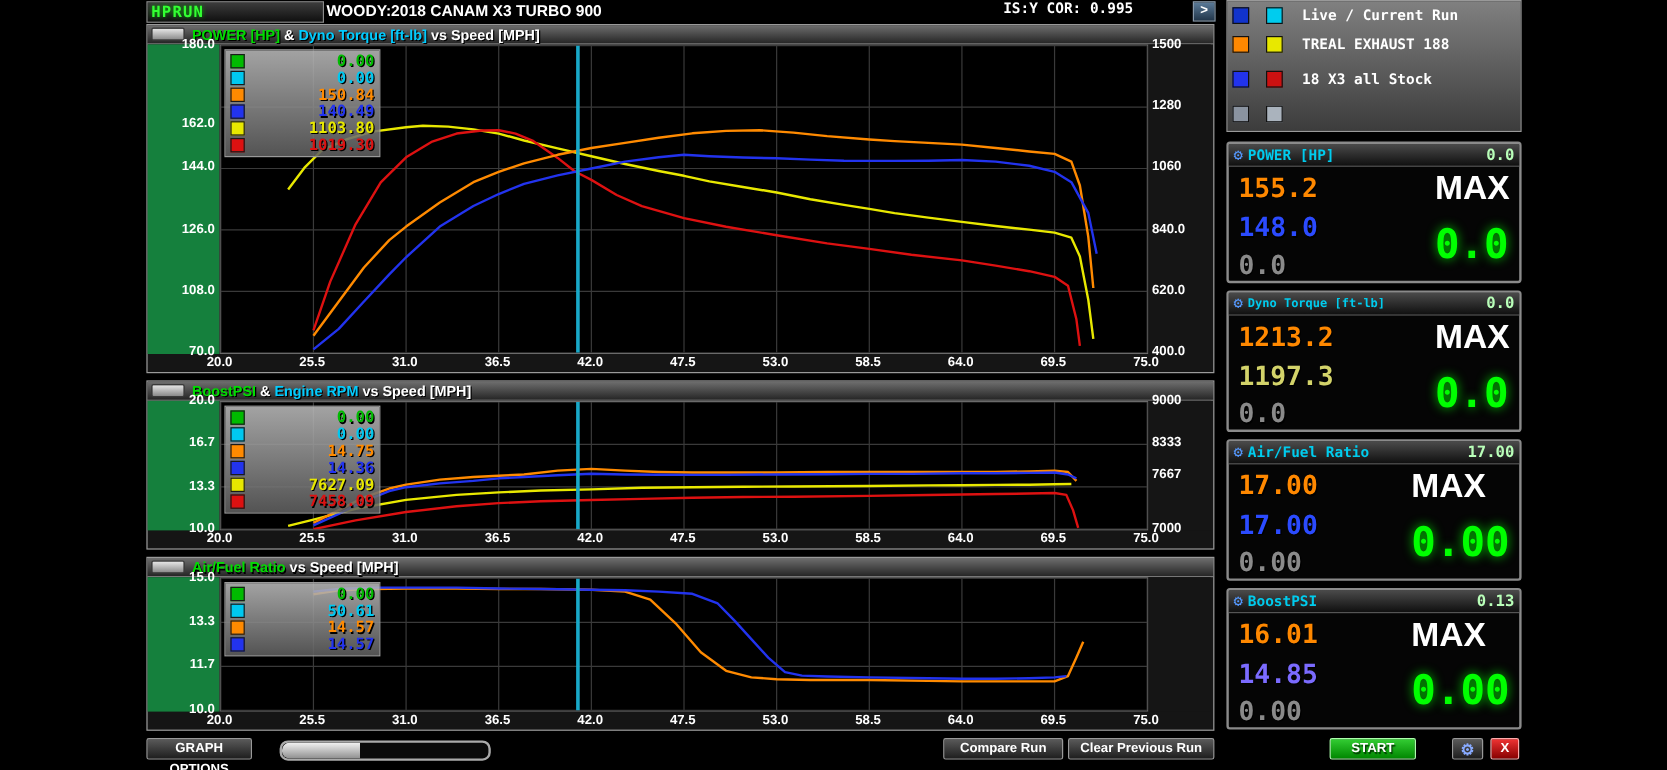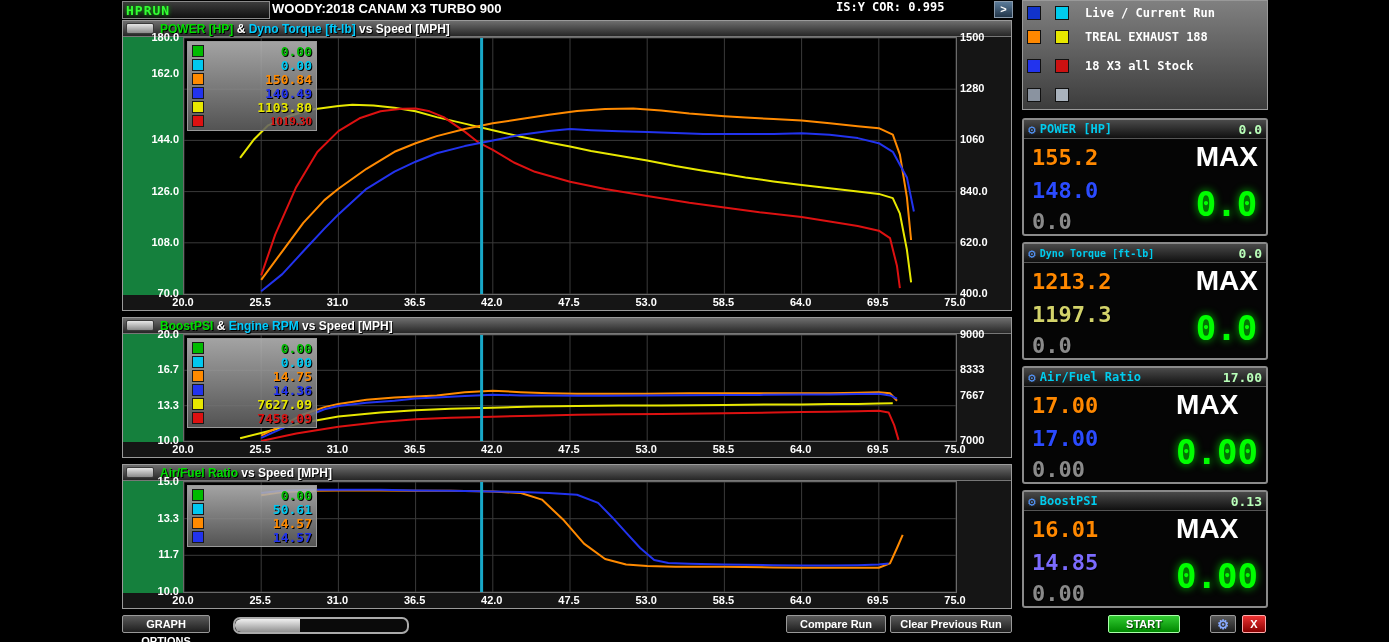--- a/index.html
+++ b/index.html
@@ -89,21 +89,21 @@
   <div class="charts">
 
     <div class="chart-panel">
       <div class="chart-titlebar">
         <span class="mini-btn"></span>
         <span class="chart-title"><span style="color: rgb(0, 221, 0);">POWER [HP]</span><span style="color: rgb(255, 255, 255);"> &amp; </span><span style="color: rgb(0, 204, 255);">Dyno Torque [ft-lb]</span><span style="color: rgb(255, 255, 255);"> vs Speed [MPH]</span></span>
       </div>
       <div class="chart-body">
         <div class="gutter-left">
             <div class="ytick l" style="top: -6px;">180.0</div>
-            <div class="ytick l" style="top: 30px;">162.0</div>
+            <div class="ytick l" style="top: 60px;">162.0</div>
             <div class="ytick l" style="top: 96.4px;">144.0</div>
             <div class="ytick l" style="top: 147.6px;">126.0</div>
             <div class="ytick l" style="top: 198.8px;">108.0</div>
             <div class="ytick l" style="top: 250px;">70.0</div>
           </div>
         <div class="plot-wrap" style="width: 772px; height: 256px;"><svg width="772" height="256">
               <line x1="0.0" y1="0" x2="0.0" y2="256" stroke="#3a3a3a" stroke-width="1"></line>
               <line x1="77.2" y1="0" x2="77.2" y2="256" stroke="#3a3a3a" stroke-width="1"></line>
               <line x1="154.4" y1="0" x2="154.4" y2="256" stroke="#3a3a3a" stroke-width="1"></line>
               <line x1="231.6" y1="0" x2="231.6" y2="256" stroke="#3a3a3a" stroke-width="1"></line>
@@ -141,21 +141,21 @@
               <div class="lg-row">
                 <span class="lg-swatch" style="background: rgb(34, 51, 238);"></span>
                 <span class="lg-val" style="color: rgb(34, 51, 238);">140.49</span>
               </div>
               <div class="lg-row">
                 <span class="lg-swatch" style="background: rgb(232, 232, 0);"></span>
                 <span class="lg-val" style="color: rgb(232, 232, 0);">1103.80</span>
               </div>
               <div class="lg-row">
                 <span class="lg-swatch" style="background: rgb(221, 17, 17);"></span>
-                <span class="lg-val" style="color: rgb(221, 17, 17); font-family: Liberation Serif, serif;">1019.30</span>
+                <span class="lg-val" style="color: rgb(221, 17, 17);">1019.30</span>
               </div>
             </div></div>
         <div class="gutter-right">
             <div class="ytick r" style="top: -6px;">1500</div>
             <div class="ytick r" style="top: 45.2px;">1280</div>
             <div class="ytick r" style="top: 96.4px;">1060</div>
             <div class="ytick r" style="top: 147.6px;">840.0</div>
             <div class="ytick r" style="top: 198.8px;">620.0</div>
             <div class="ytick r" style="top: 250px;">400.0</div>
           </div>

